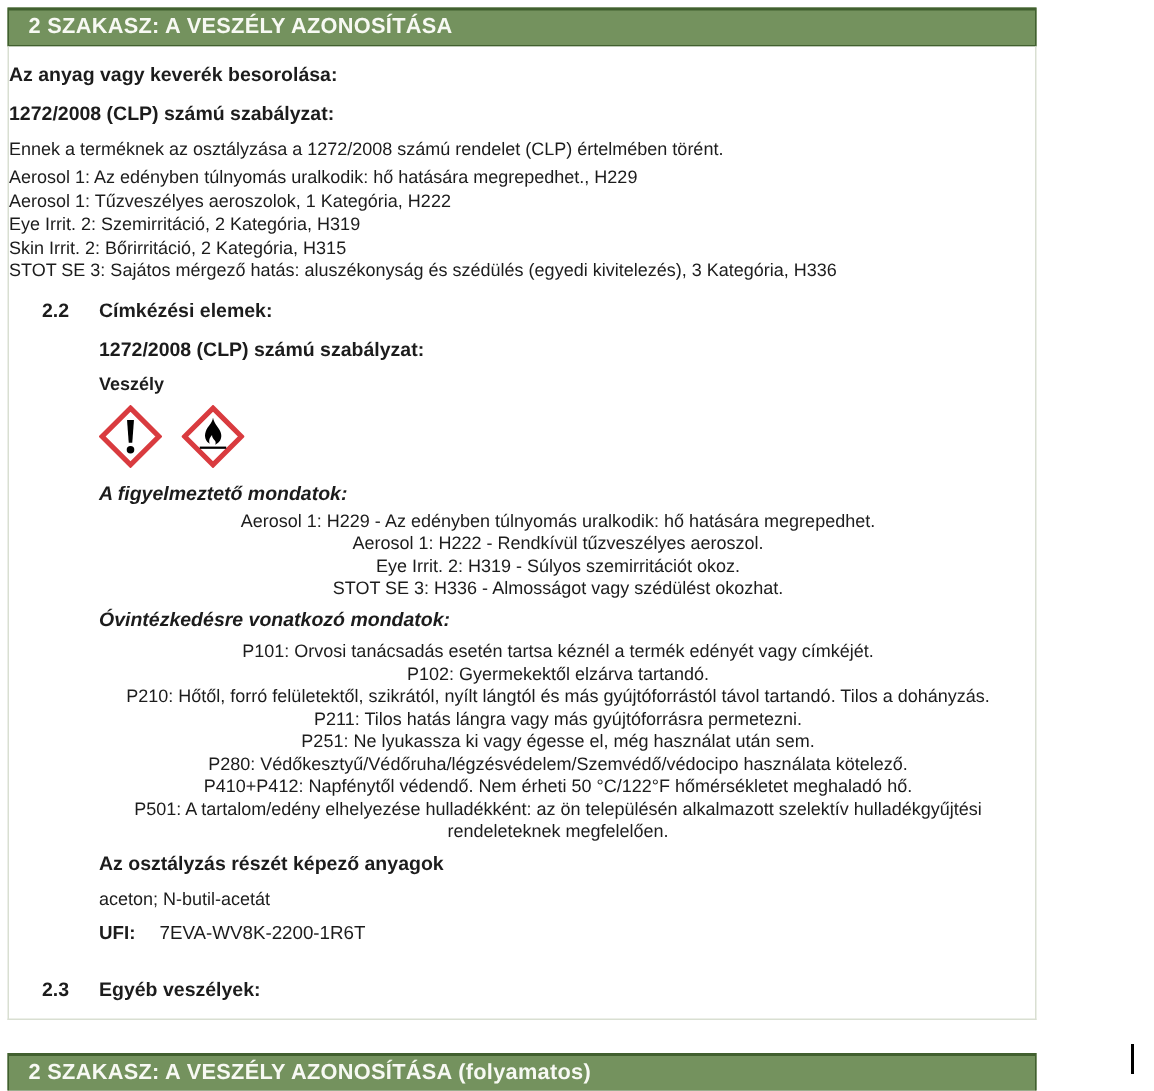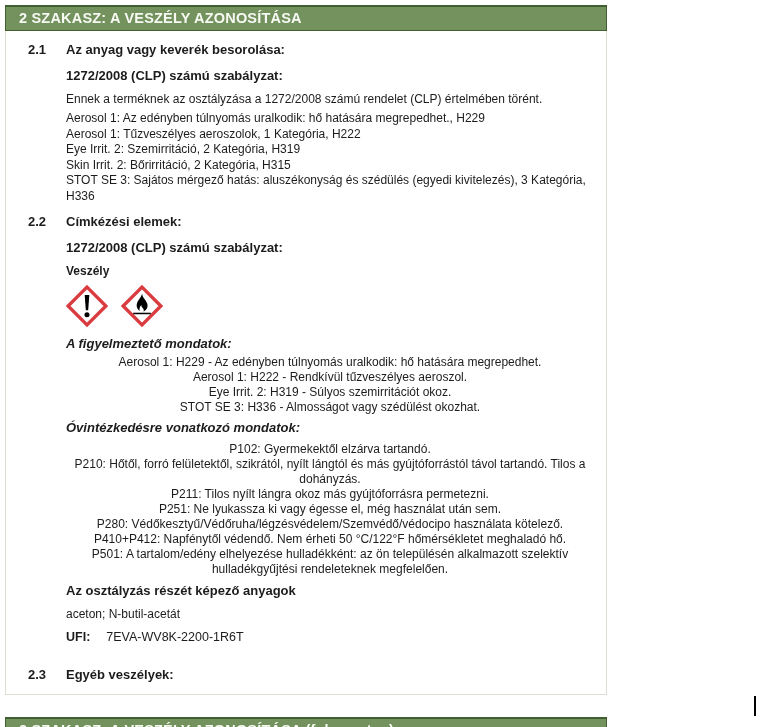--- a/index.html
+++ b/index.html
@@ -4,21 +4,21 @@
 <style>
   html, body { margin: 0; padding: 0; background: #ffffff; }
   body {
     width: 769px;
     height: 727px;
     position: relative;
     font-family: "Liberation Sans", sans-serif;
     color: #1c1c1c;
     -webkit-font-smoothing: antialiased;
   }
-  .sect { margin-left: 5px; width: 602px; box-sizing: border-box; }
+  .sect { margin-left: 5px; width: 686px; box-sizing: border-box; }
   .sect-header {
     background: #74925e;
     border: 1px solid #41602f;
     border-top-width: 2px;
     color: #f7f9f3;
     font-size: 14.5px;
     font-weight: bold;
     padding: 3px 6px 4px 13px;
     letter-spacing: 0.2px;
   }
@@ -65,21 +65,20 @@
 </head>
 <body>
 
 <div style="height:5px"></div>
 
 <div class="sect">
   <div class="sect-header">2 SZAKASZ: A VESZÉLY AZONOSÍTÁSA</div>
   <div class="sect-body body-1">
 
     <div class="row">
-      <div class="num">2.1</div>
       <div class="content">
         <p class="h-bold">Az anyag vagy keverék besorolása:</p>
         <p class="clp-heading">1272/2008 (CLP) számú szabályzat:</p>
         <p class="intro">Ennek a terméknek az osztályzása a 1272/2008 számú rendelet (CLP) értelmében törént.</p>
         <ul class="plain-list">
           <li>Aerosol 1: Az edényben túlnyomás uralkodik: hő hatására megrepedhet., H229</li>
           <li>Aerosol 1: Tűzveszélyes aeroszolok, 1 Kategória, H222</li>
           <li>Eye Irrit. 2: Szemirritáció, 2 Kategória, H319</li>
           <li>Skin Irrit. 2: Bőrirritáció, 2 Kategória, H315</li>
           <li>STOT SE 3: Sajátos mérgező hatás: aluszékonyság és szédülés (egyedi kivitelezés), 3 Kategória, H336</li>
@@ -112,23 +111,24 @@
         <p class="sub-heading">A figyelmeztető mondatok:</p>
         <ul class="tight-list">
           <li>Aerosol 1: H229 - Az edényben túlnyomás uralkodik: hő hatására megrepedhet.</li>
           <li>Aerosol 1: H222 - Rendkívül tűzveszélyes aeroszol.</li>
           <li>Eye Irrit. 2: H319 - Súlyos szemirritációt okoz.</li>
           <li>STOT SE 3: H336 - Almosságot vagy szédülést okozhat.</li>
         </ul>
 
         <p class="sub-heading" style="margin-top:5px">Óvintézkedésre vonatkozó mondatok:</p>
         <ul class="tight-list" style="margin-top:7px">
+          <li>P101: Orvosi tanácsadás esetén tartsa kéznél a termék edényét vagy címkéjét.</li>
           <li>P102: Gyermekektől elzárva tartandó.</li>
           <li>P210: Hőtől, forró felületektől, szikrától, nyílt lángtól és más gyújtóforrástól távol tartandó. Tilos a dohányzás.</li>
-          <li>P211: Tilos nyílt lángra okoz más gyújtóforrásra permetezni.</li>
+          <li>P211: Tilos hatás lángra vagy más gyújtóforrásra permetezni.</li>
           <li>P251: Ne lyukassza ki vagy égesse el, még használat után sem.</li>
           <li>P280: Védőkesztyű/Védőruha/légzésvédelem/Szemvédő/védocipo használata kötelező.</li>
           <li>P410+P412: Napfénytől védendő. Nem érheti 50 °C/122°F hőmérsékletet meghaladó hő.</li>
           <li>P501: A tartalom/edény elhelyezése hulladékként: az ön településén alkalmazott szelektív hulladékgyűjtési rendeleteknek megfelelően.</li>
         </ul>
 
         <p class="components-heading">Az osztályzás részét képező anyagok</p>
         <p class="components-line">aceton; N-butil-acetát</p>
 
         <p class="ufi-row"><span class="ufi-label">UFI:</span><span>7EVA-WV8K-2200-1R6T</span></p>

